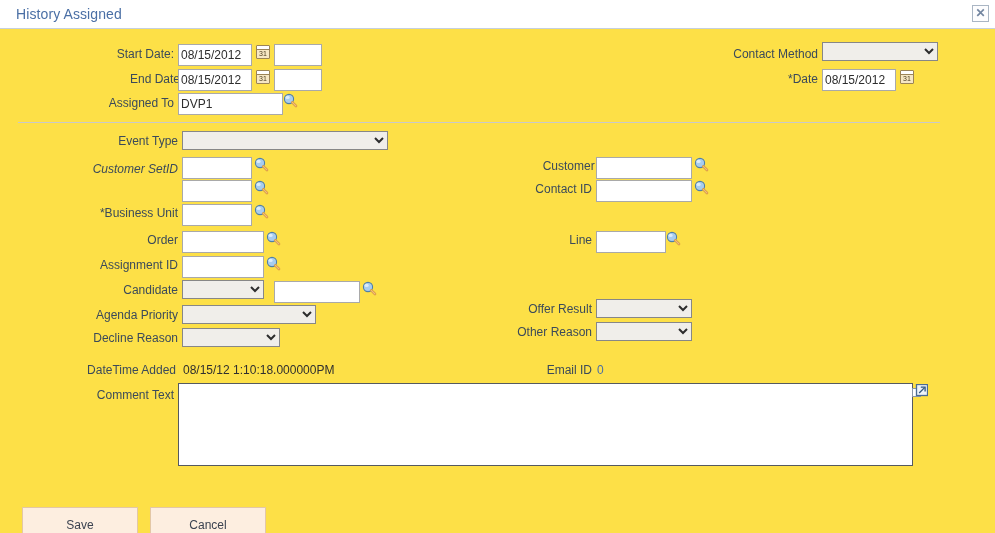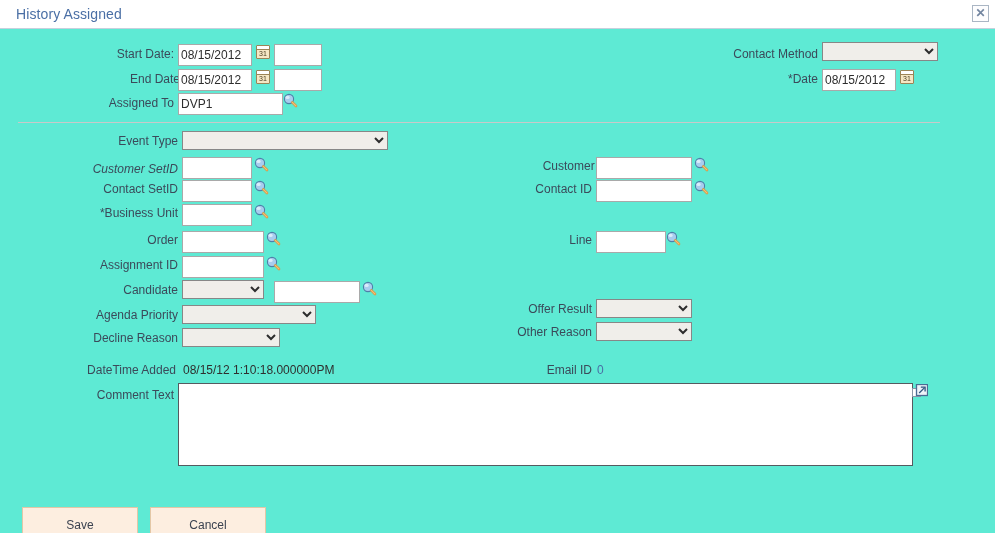--- a/index.html
+++ b/index.html
@@ -73,21 +73,21 @@
     font-weight: bold;
     color: #7285a0;
     font-family: "Liberation Sans", sans-serif;
   }
 
   
   .form-canvas {
     position: absolute;
     left: 0; top: 29px;
     width: 995px; height: 504px;
-    background: #5eead4;
+    background: #fde047;
   }
 
   .section-rule {
     position: absolute;
     left: 18px; top: 93px;
     width: 922px; height: 1px;
     background: #c9c9c9;
   }
 
   .lbl {
@@ -279,21 +279,20 @@
   <input class="txt" style="left: 182px; top: 128px; width: 70px;" value="">
   <span class="lookup-icon" style="left:254px; top:128px;">
     <svg width="15" height="15" viewBox="0 0 15 15">
         <circle cx="6" cy="6" r="4.6" fill="#a8cdee" stroke="#4f7fa8" stroke-width="1.1"></circle>
         <ellipse cx="4.6" cy="4.4" rx="2.1" ry="1.6" fill="#e4f1fb" opacity=".85"></ellipse>
         <line x1="9.3" y1="9.3" x2="13" y2="13" stroke="#d9963f" stroke-width="2.6" stroke-linecap="round"></line>
         <line x1="9.3" y1="9.3" x2="13" y2="13" stroke="#f0c07a" stroke-width="1.1" stroke-linecap="round"></line>
       </svg>
   </span>
 
-  <div class="lbl" style="left:40px; top:152px; width:138px;">Contact SetID</div>
   <input class="txt" style="left: 182px; top: 151px; width: 70px;" value="">
   <span class="lookup-icon" style="left:254px; top:151px;">
     <svg width="15" height="15" viewBox="0 0 15 15">
         <circle cx="6" cy="6" r="4.6" fill="#a8cdee" stroke="#4f7fa8" stroke-width="1.1"></circle>
         <ellipse cx="4.6" cy="4.4" rx="2.1" ry="1.6" fill="#e4f1fb" opacity=".85"></ellipse>
         <line x1="9.3" y1="9.3" x2="13" y2="13" stroke="#d9963f" stroke-width="2.6" stroke-linecap="round"></line>
         <line x1="9.3" y1="9.3" x2="13" y2="13" stroke="#f0c07a" stroke-width="1.1" stroke-linecap="round"></line>
       </svg>
   </span>
 

